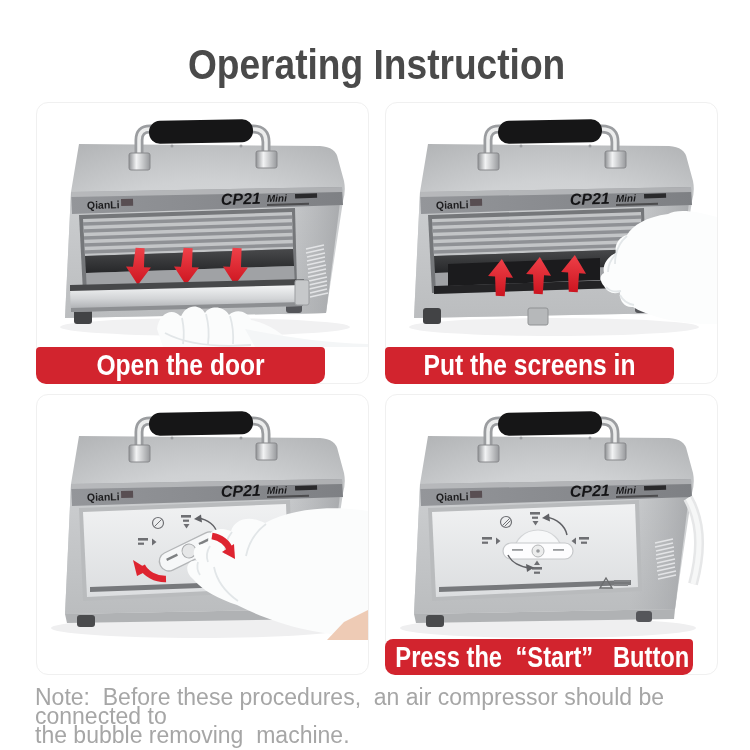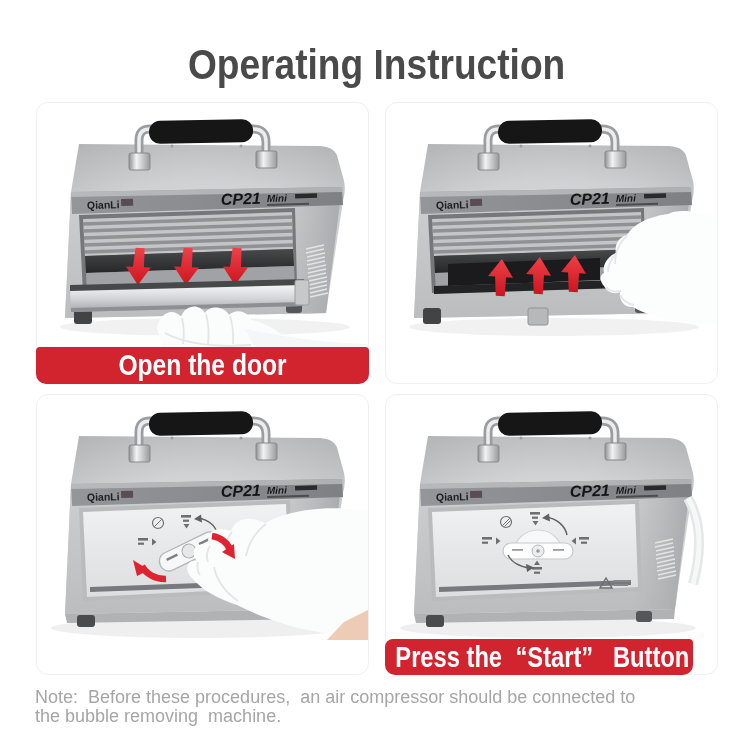--- a/index.html
+++ b/index.html
@@ -7,25 +7,25 @@
   .title{position:absolute;left:2px;top:40px;width:750px;text-align:center;font-weight:bold;font-size:43px;color:#4a4a4a;}
   .title span{display:inline-block;transform:scaleX(0.863);transform-origin:center;}
   .card{position:absolute;background:#fff;border:1px solid #f0f0f0;border-radius:12px;box-sizing:border-box;}
   #c1{left:36px;top:102px;width:333px;height:282px;}
   #c2{left:385px;top:102px;width:333px;height:282px;}
   #c3{left:36px;top:394px;width:333px;height:281px;}
   #c4{left:385px;top:394px;width:333px;height:281px;}
   .bar{position:absolute;left:-1px;bottom:-1px;background:#d2242e;border-radius:4px 4px 10px 10px;
        color:#fff;font-weight:bold;font-size:30px;text-align:center;}
   .bar > span{display:block;width:100%;transform:scaleX(0.82);transform-origin:center;white-space:nowrap;}
-  #c1 .bar,#c2 .bar{width:333px;height:37px;line-height:36px;}
+  #c1 .bar,#c2 .bar{width:289px;height:37px;line-height:36px;}
   #c3 .bar{width:333px;height:36px;line-height:35px;}
   #c4 .bar{width:308px;height:36px;line-height:35px;border-radius:8px 4px 10px 10px;}
   .card svg{position:absolute;left:0;top:0;}
-  .note{position:absolute;left:35px;top:688px;width:700px;font-size:18px;line-height:19px;color:#a6a6a6;}
+  .note{position:absolute;left:35px;top:688px;width:700px;font-size:23px;line-height:19px;color:#a6a6a6;}
 </style>
 </head>
 <body>
 <svg width="0" height="0" style="position:absolute">
   <defs>
     <radialGradient id="topg" cx="0.5" cy="0.75" r="0.9">
       <stop offset="0" stop-color="#e3e4e5"></stop>
         <stop offset="0.6" stop-color="#cfd1d3"></stop>
         <stop offset="1" stop-color="#b0b2b4"></stop>
     </radialGradient>
@@ -172,20 +172,23 @@
   <path d="M331,114 C308,107 290,106 282,111 C260,114 247,122 241,132 C233,134 228,142 230,150
            C222,153 216,162 218,170 C213,172 214,179 218,183 C221,189 228,192 234,189
            C233,197 238,205 247,204 C260,212 282,218 304,220 C313,221 323,221 331,221 Z" fill="#fcfdfd"></path>
   <g fill="none" stroke="#e3e7e9" stroke-width="1.8">
     <path d="M241,133 q-12,10 -12,28"></path>
     <path d="M230,151 q-8,8 -8,18"></path>
     <path d="M235,188 q-10,2 -15,-4"></path>
     <path d="M248,202 q-10,-2 -14,-10"></path>
   </g>
 </svg>
+<div class="bar">
+      <span>Put the screens in</span>
+    </div>
 </div>
 
 <div class="card" id="c3">
 <svg width="331" height="245" viewBox="0 0 331 245">
   <g id="m3">
     <ellipse cx="162" cy="233" rx="148" ry="10" fill="#efeff0"></ellipse>
 
     <path d="M42,41 L283,43 Q299,44 301,56 L307,78 Q309,88 306,98 L289,214 L28,219 L34,89 Z" fill="url(#topg)"></path>
     <path d="M102,58 L102,37 Q102,26 113,26 L216,26 Q229,26 229,39 L229,56" fill="none" stroke="#9b9da0" stroke-width="9"></path>
     <path d="M102,58 L102,37 Q102,26 113,26 L216,26 Q229,26 229,39 L229,56" fill="none" stroke="#eceded" stroke-width="3.5"></path>

